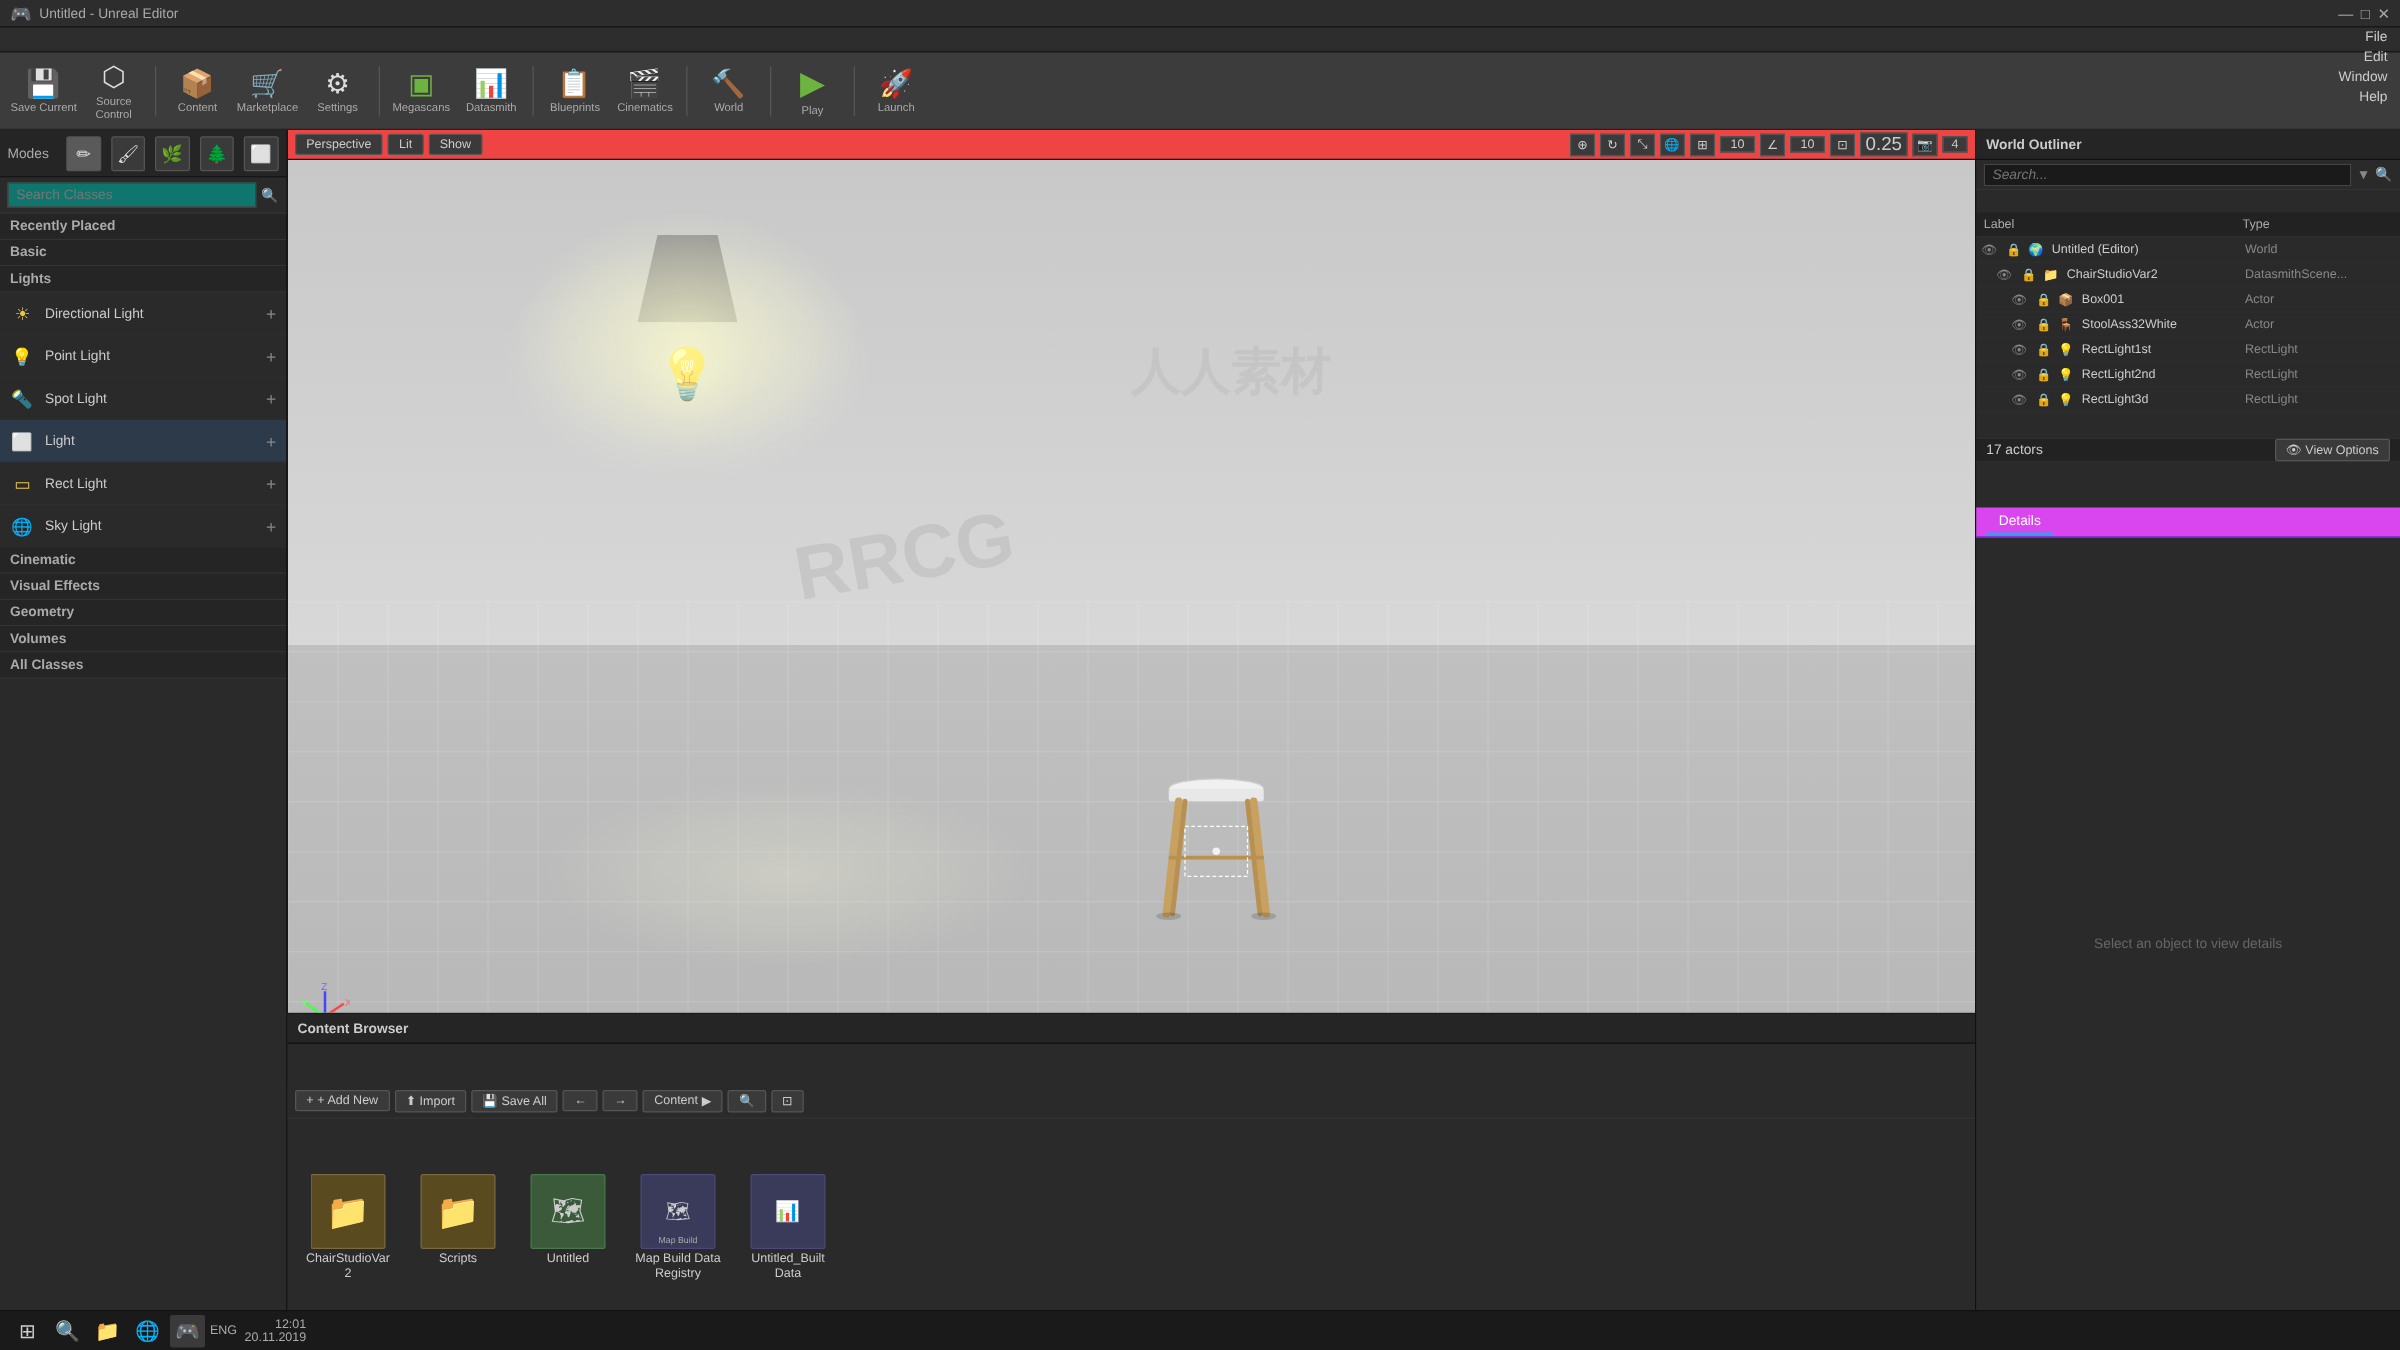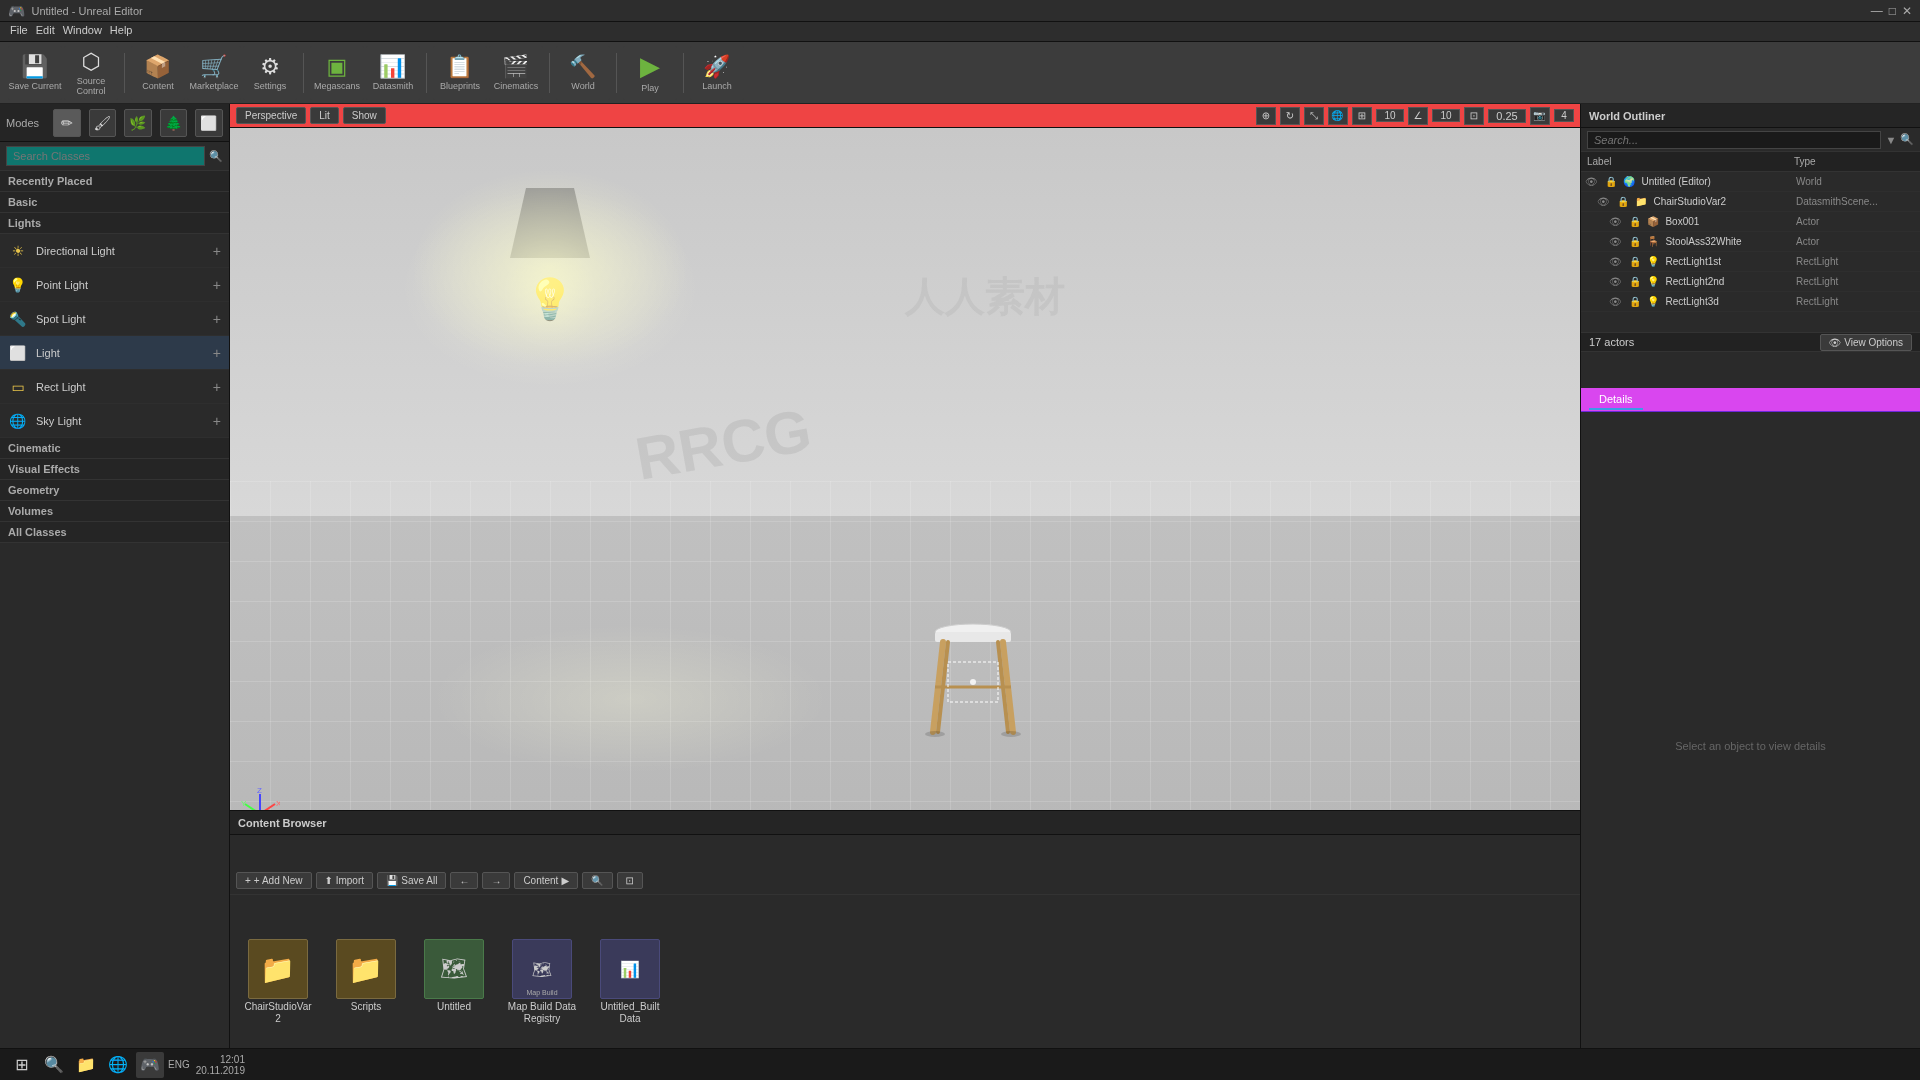--- a/index.html
+++ b/index.html
@@ -2,21 +2,21 @@
 <html><head>
   <meta charset="utf-8">
   <style>
     * { margin: 0; padding: 0; box-sizing: border-box; }
     body { width: 1920px; height: 1080px; overflow: hidden; background: #1a1a1a; font-family: 'Segoe UI', Arial, sans-serif; font-size: 11px; color: #ccc; }
 
     
     #titlebar { height: 22px; background: #2d2d2d; display: flex; align-items: center; padding: 0 8px; border-bottom: 1px solid #111; }
 
     
-    #menubar { height: 20px; background: #2d2d2d; display: flex; align-items: flex-start; padding: 0 6px; border-bottom: 1px solid #111; gap: 0; }
+    #menubar { height: 20px; background: #2d2d2d; display: flex; align-items: flex-end; padding: 0 6px; border-bottom: 1px solid #111; gap: 0; flex-direction: column; }
     #menubar span { font-size: 11px; color: #ccc; cursor: pointer; padding: 2px 4px; }
 
     
     #toolbar { height: 62px; background: #3c3c3c; display: flex; align-items: center; padding: 0 8px; border-bottom: 1px solid #222; gap: 2px; }
     .toolbar-btn { display: flex; flex-direction: column; align-items: center; justify-content: center; width: 54px; height: 54px; background: #3c3c3c; border: none; cursor: pointer; color: #ccc; gap: 2px; border-radius: 2px; }
     .toolbar-btn .icon { font-size: 22px; color: #ddd; }
     .toolbar-btn .label { font-size: 9px; color: #aaa; text-align: center; line-height: 1.1; }
     .toolbar-sep { width: 1px; height: 40px; background: #555; margin: 0 4px; }
     .toolbar-btn.active .icon { color: #6db33f; }
     .toolbar-btn.play .icon { color: #6db33f; font-size: 26px; }
@@ -76,21 +76,21 @@
     .cb-item .cb-icon.folder { background: #5a4a20; border-color: #7a6a40; }
     .cb-item .cb-label { font-size: 10px; color: #ccc; text-align: center; margin-top: 2px; line-height: 1.2; word-break: break-word; }
     #cb-statusbar { height: 20px; background: #222; display: flex; align-items: center; padding: 0 8px; justify-content: space-between; border-top: 1px solid #333; }
 
     
     #right-panel { width: 340px; background: #2a2a2a; border-left: 1px solid #111; display: flex; flex-direction: column; }
     #wo-header { height: 24px; background: #252525; display: flex; align-items: center; padding: 0 8px; border-bottom: 1px solid #111; }
     #wo-header .wo-title { font-size: 11px; color: #ccc; font-weight: bold; }
     #wo-search { height: 24px; background: #2a2a2a; display: flex; align-items: center; padding: 0 6px; border-bottom: 1px solid #333; gap: 4px; }
     #wo-search input { flex: 1; background: #1a1a1a; border: 1px solid #444; color: #ccc; padding: 2px 6px; font-size: 11px; height: 18px; font-style: italic; }
-    #wo-list-header { height: 20px; background: #222; display: flex; align-items: center; padding: 0 6px; border-bottom: 1px solid #333; }
+    #wo-list-header { height: 20px; background: #222; display: flex; align-items: center; padding: 0 6px; border-bottom: 1px solid #333; margin-top: 18px; }
     #wo-list-header .col-label { flex: 1; font-size: 10px; color: #aaa; }
     #wo-list-header .col-type { width: 120px; font-size: 10px; color: #aaa; }
     #wo-list { flex: 0 0 auto; height: 160px; overflow-y: auto; background: #2a2a2a; }
     .wo-item { display: flex; align-items: center; height: 20px; padding: 0 4px; gap: 4px; cursor: pointer; border-bottom: 1px solid #2e2e2e; }
     .wo-item .eye-icon { width: 16px; font-size: 10px; color: #888; }
     .wo-item .lock-icon { width: 14px; font-size: 10px; color: #888; }
     .wo-item .folder-icon { font-size: 10px; color: #e8c44a; margin-right: 2px; }
     .wo-item .item-name { flex: 1; font-size: 10px; color: #ccc; overflow: hidden; text-overflow: ellipsis; white-space: nowrap; }
     .wo-item .item-type { width: 120px; font-size: 10px; color: #888; overflow: hidden; text-overflow: ellipsis; white-space: nowrap; }
     .wo-indent-1 { padding-left: 16px; }
@@ -283,21 +283,21 @@
         <div class="vp-controls">
           <div class="vp-icon-btn">⊕</div>
           <div class="vp-icon-btn">↻</div>
           <div class="vp-icon-btn">⤡</div>
           <div class="vp-icon-btn">🌐</div>
           <div class="vp-icon-btn">⊞</div>
           <div style="width:28px; font-size:10px; background:#3a3a3a; border:1px solid #555; display:flex; align-items:center; justify-content:center; cursor:pointer;">10</div>
           <div class="vp-icon-btn">∠</div>
           <div style="width:28px; font-size:10px; background:#3a3a3a; border:1px solid #555; display:flex; align-items:center; justify-content:center; cursor:pointer;">10</div>
           <div class="vp-icon-btn">⊡</div>
-          <div style="width:38px; font-size:11px; background:#3a3a3a; border:1px solid #555; display:flex; align-items:center; justify-content:center; cursor:pointer;">0.25</div>
+          <div style="width:38px; font-size:15px; background:#3a3a3a; border:1px solid #555; display:flex; align-items:center; justify-content:center; cursor:pointer;">0.25</div>
           <div class="vp-icon-btn">📷</div>
           <div style="width:20px; font-size:10px; background:#3a3a3a; border:1px solid #555; display:flex; align-items:center; justify-content:center;">4</div>
         </div>
       </div>
 
       <div id="viewport">
         <div class="viewport-canvas">
 
           <div class="wall-back"></div>
           <div class="floor"></div>

